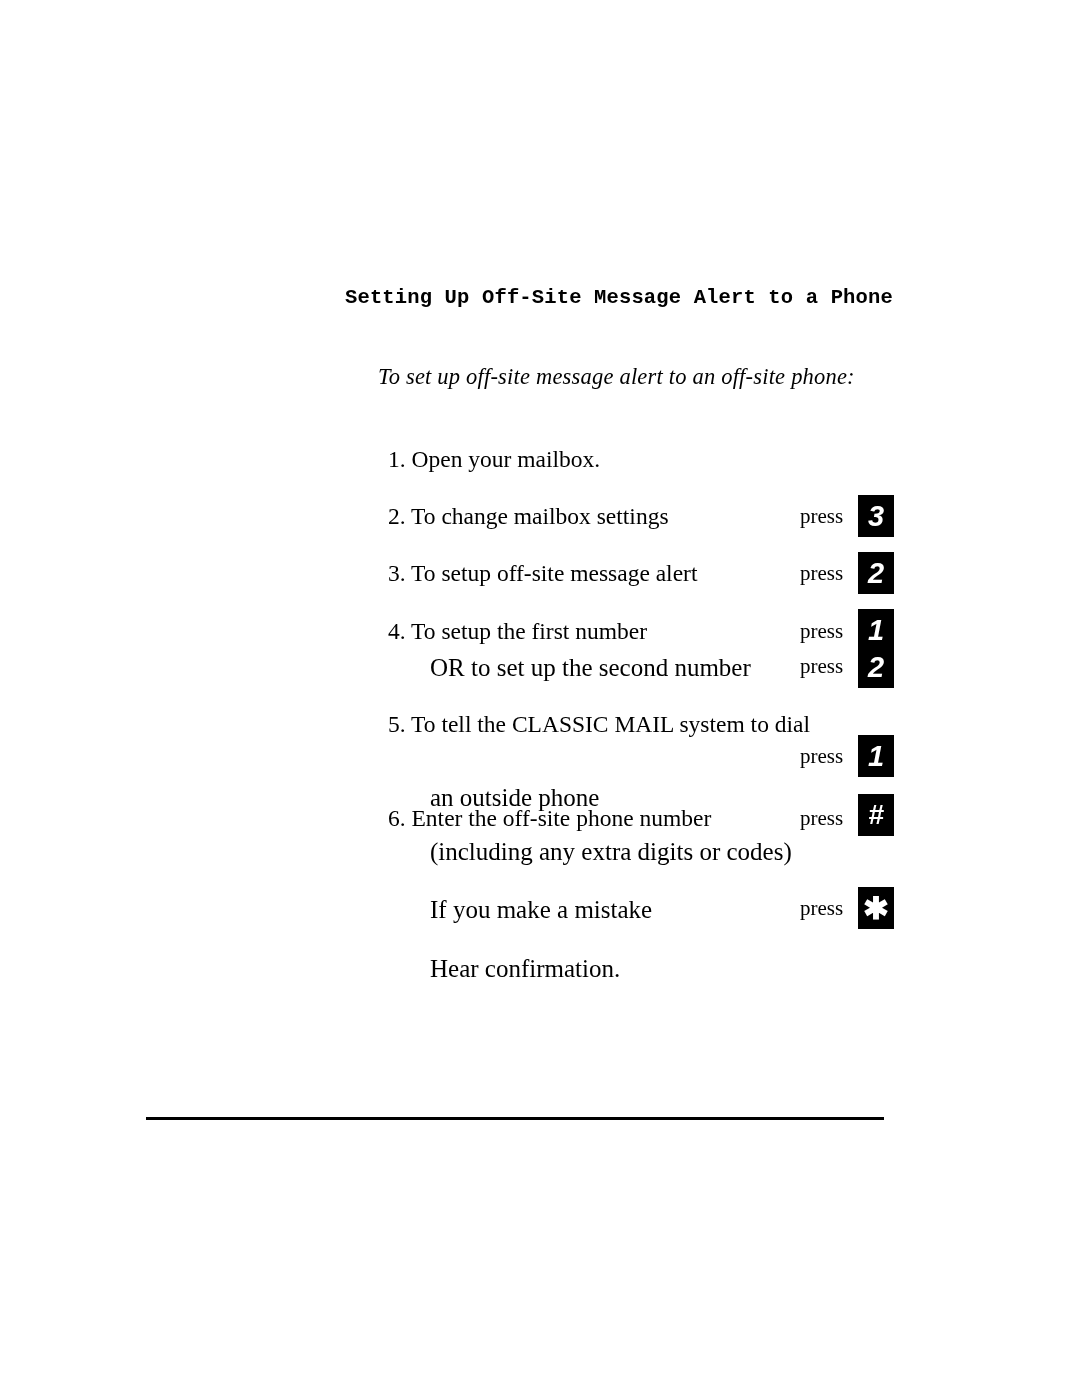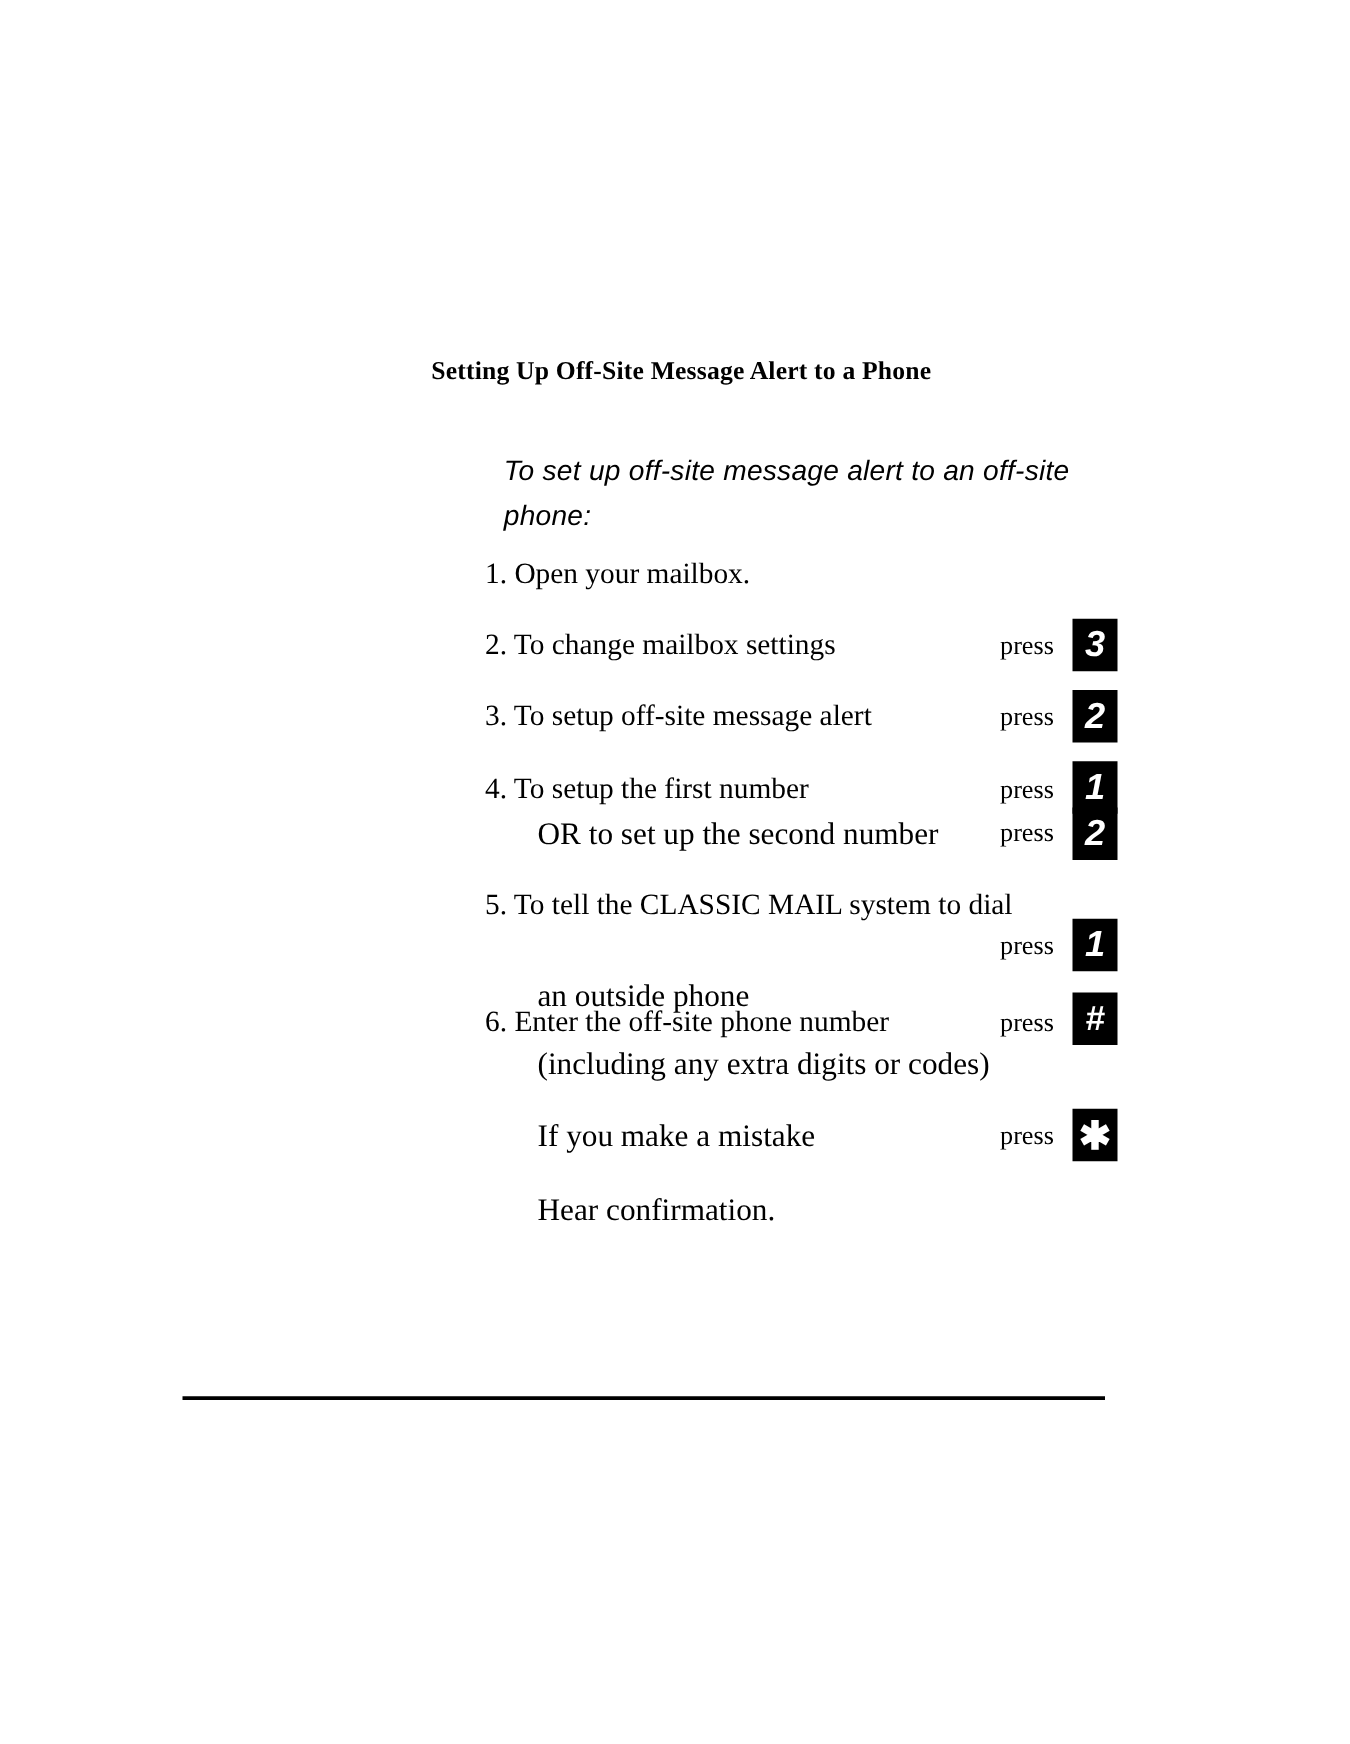--- a/index.html
+++ b/index.html
@@ -23,40 +23,39 @@
     width: 1080px;
     height: 1395px;
     background: #ffffff;
   }
 
   
   .page-title {
     position: absolute;
     left: 345px;
     top: 272px;
-    font-family: Liberation Serif, serif;
+    font-family: Liberation Mono, monospace;
     font-weight: bold;
     font-size: 20.5px;
     letter-spacing: 0.15px;
     white-space: nowrap;
     text-align: center;
   }
 
   
   .intro {
     position: absolute;
     left: 378px;
     top: 336px;
     width: 500px;
-    font-family: Liberation Sans, sans-serif;
+    font-family: Liberation Serif, serif;
     font-style: italic;
     font-size: 22.5px;
     line-height: 36px;
     letter-spacing: 0.2px;
-    margin-left: 25px;
   }
 
   
   .steps {
     position: absolute;
     left: 0;
     top: 0;
     width: 1080px;
   }
 

